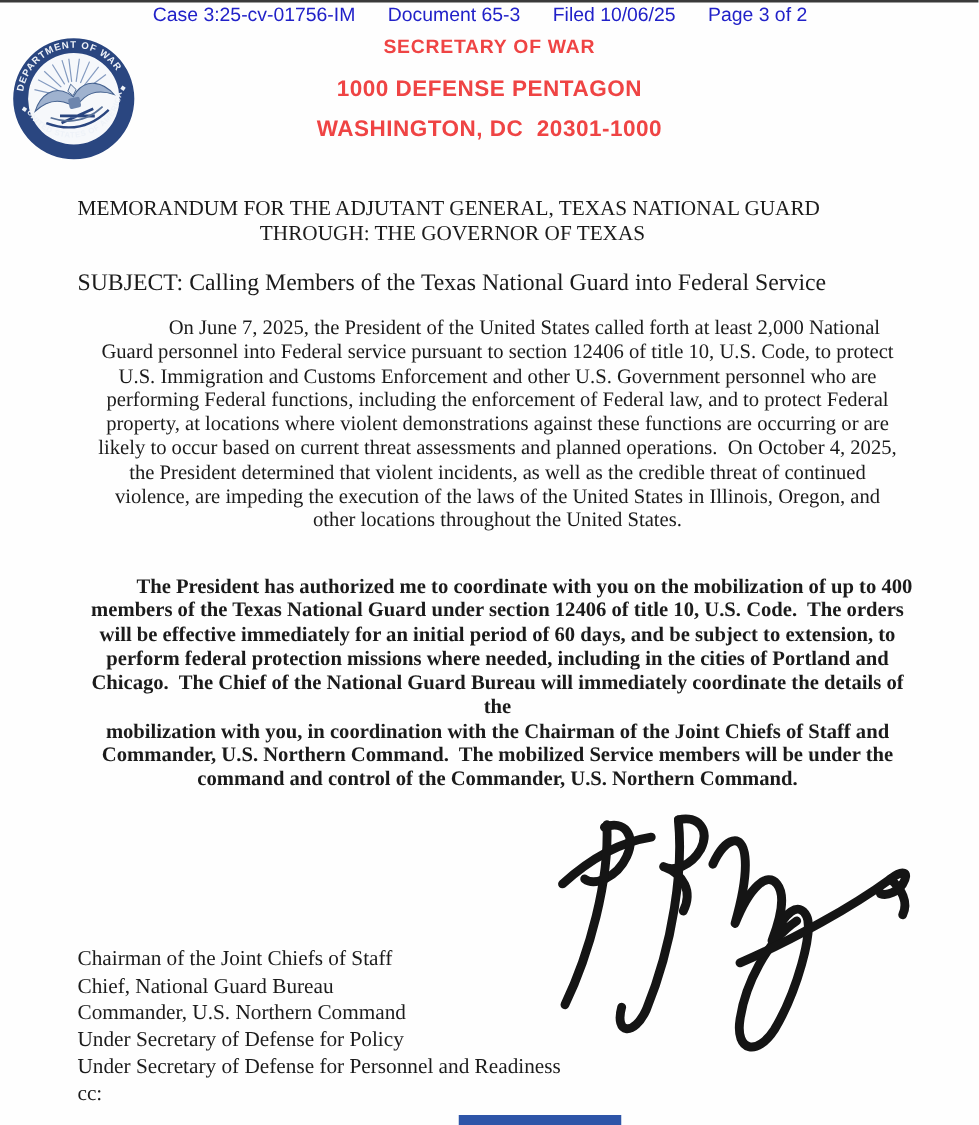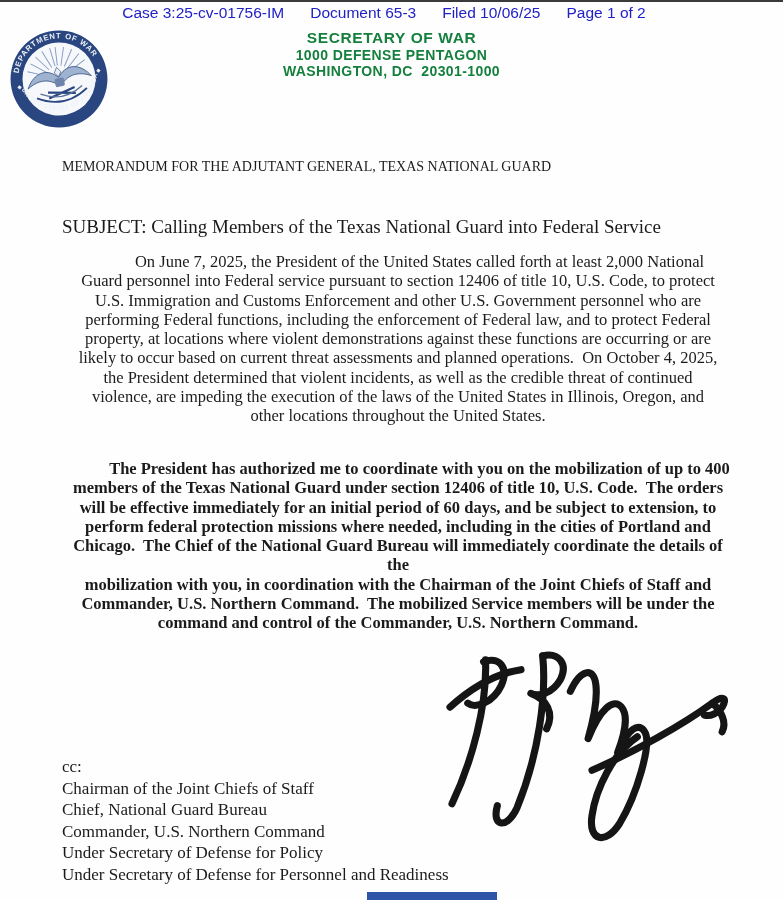--- a/index.html
+++ b/index.html
@@ -20,29 +20,29 @@
     position:absolute;top:4px;left:0;width:768px;
     display:flex;justify-content:center;gap:26px;
     font-family:"Liberation Sans", sans-serif;
     font-size:15.5px;color:#2121c8;white-space:nowrap;
   }
   
   .letterhead{
     position:absolute;top:29px;left:0;width:783px;
     text-align:center;
     font-family:"Liberation Sans", sans-serif;
-    color:#15803d;font-weight:bold;
+    color:#ef4444;font-weight:bold;
   }
   .letterhead .lh1{font-size:15.5px;letter-spacing:.6px;line-height:18px;}
-  .letterhead .lh2,.letterhead .lh3{font-size:14px;letter-spacing:.4px;line-height:16px;}
+  .letterhead .lh2,.letterhead .lh3{font-size:18px;letter-spacing:.4px;line-height:16px;margin-top:16px;}
   .seal{position:absolute;left:8px;top:23px;width:102px;height:112px;}
   
   .memo-heading{
     position:absolute;left:62px;top:157px;width:600px;
-    font-size:14px;line-height:20px;white-space:nowrap;
+    font-size:17px;line-height:20px;white-space:nowrap;
   }
   .memo-heading .through{text-align:center;white-space:nowrap;}
   .subject-line{
     position:absolute;left:62px;top:216px;width:668px;
     font-size:19px;
   }
   .body-para{
     position:absolute;left:62px;width:672px;
     font-size:16.5px;line-height:19.3px;text-align:center;
   }
@@ -62,21 +62,21 @@
 <body>
 
 <div class="page">
 
   <div class="top-border"></div>
 
   <div class="court-header">
     <span>Case 3:25-cv-01756-IM</span>
     <span>Document 65-3</span>
     <span>Filed 10/06/25</span>
-    <span>Page 1 of 2</span>
+    <span>Page 3 of 2</span>
   </div>
 
   <svg class="seal" viewBox="0 0 120 120" aria-hidden="true">
     <g transform="rotate(-12 60 60)">
       <circle cx="60" cy="60" r="57" fill="#2a4680"></circle>
       <circle cx="60" cy="60" r="43" fill="#f6f8fb"></circle>
       <defs>
         <path id="arcTop" d="M 12,60 A 48,48 0 0 1 108,60" fill="none"></path>
         <path id="arcBottom" d="M 13,58 A 48,48 0 0 0 107,58" fill="none"></path>
       </defs>
@@ -116,20 +116,21 @@
   </svg>
 
   <div class="letterhead">
     <div class="lh1">SECRETARY OF WAR</div>
     <div class="lh2">1000 DEFENSE PENTAGON</div>
     <div class="lh3">WASHINGTON, DC&nbsp; 20301-1000</div>
   </div>
 
   <div class="memo-heading">
     <div>MEMORANDUM FOR THE ADJUTANT GENERAL, TEXAS NATIONAL GUARD</div>
+    <div class="through">THROUGH: THE GOVERNOR OF TEXAS</div>
   </div>
 
   <div class="subject-line">SUBJECT: Calling Members of the Texas National Guard into Federal Service</div>
 
   <div class="body-para para1">On June 7, 2025, the President of the United States called forth at least 2,000 National<br>Guard personnel into Federal service pursuant to section 12406 of title 10, U.S. Code, to protect<br>U.S. Immigration and Customs Enforcement and other U.S. Government personnel who are<br>performing Federal functions, including the enforcement of Federal law, and to protect Federal<br>property, at locations where violent demonstrations against these functions are occurring or are<br>likely to occur based on current threat assessments and planned operations.&nbsp; On October 4, 2025,<br>the President determined that violent incidents, as well as the credible threat of continued<br>violence, are impeding the execution of the laws of the United States in Illinois, Oregon, and<br>other locations throughout the United States.</div>
 
   <div class="body-para para2">The President has authorized me to coordinate with you on the mobilization of up to 400<br>members of the Texas National Guard under section 12406 of title 10, U.S. Code.&nbsp; The orders<br>will be effective immediately for an initial period of 60 days, and be subject to extension, to<br>perform federal protection missions where needed, including in the cities of Portland and<br>Chicago.&nbsp; The Chief of the National Guard Bureau will immediately coordinate the details of the<br>mobilization with you, in coordination with the Chairman of the Joint Chiefs of Staff and<br>Commander, U.S. Northern Command.&nbsp; The mobilized Service members will be under the<br>command and control of the Commander, U.S. Northern Command.</div>
 
   <svg class="signature" viewBox="0 0 300 215" aria-hidden="true">
     <g fill="none" stroke="#151515" stroke-width="7.2" stroke-linecap="round" stroke-linejoin="round">
@@ -138,19 +139,19 @@
       <path d="M42,14 C44,60 28,118 8,160"></path>
       <path d="M100,10 C116,6 126,18 118,34 C110,48 96,52 88,48 C104,54 112,68 104,84"></path>
       <path d="M100,10 C104,50 96,110 74,164 C64,186 48,184 54,162"></path>
       <path d="M128,46 C138,24 152,20 154,40 C156,58 150,80 146,94 C158,64 172,52 180,62 C188,72 182,92 176,108 C186,84 198,76 204,88 C210,100 196,150 178,180 C164,202 146,198 150,172 C154,144 172,108 196,92"></path>
       <path d="M150,126 C192,108 242,80 272,58 C282,50 288,52 282,62 C278,68 270,72 264,70"></path>
       <path d="M272,58 C281,66 287,77 282,87"></path>
     </g>
   </svg>
 
   <div class="cc-block">
+    <div>Chairman of the Joint Chiefs of Staff<br>Chief, National Guard Bureau<br>Commander, U.S. Northern Command<br>Under Secretary of Defense for Policy<br>Under Secretary of Defense for Personnel and Readiness</div>
     <div>cc:</div>
-    <div>Chairman of the Joint Chiefs of Staff<br>Chief, National Guard Bureau<br>Commander, U.S. Northern Command<br>Under Secretary of Defense for Policy<br>Under Secretary of Defense for Personnel and Readiness</div>
   </div>
 
   <div class="bottom-bar"></div>
 
 </div>
 
 </body></html>

